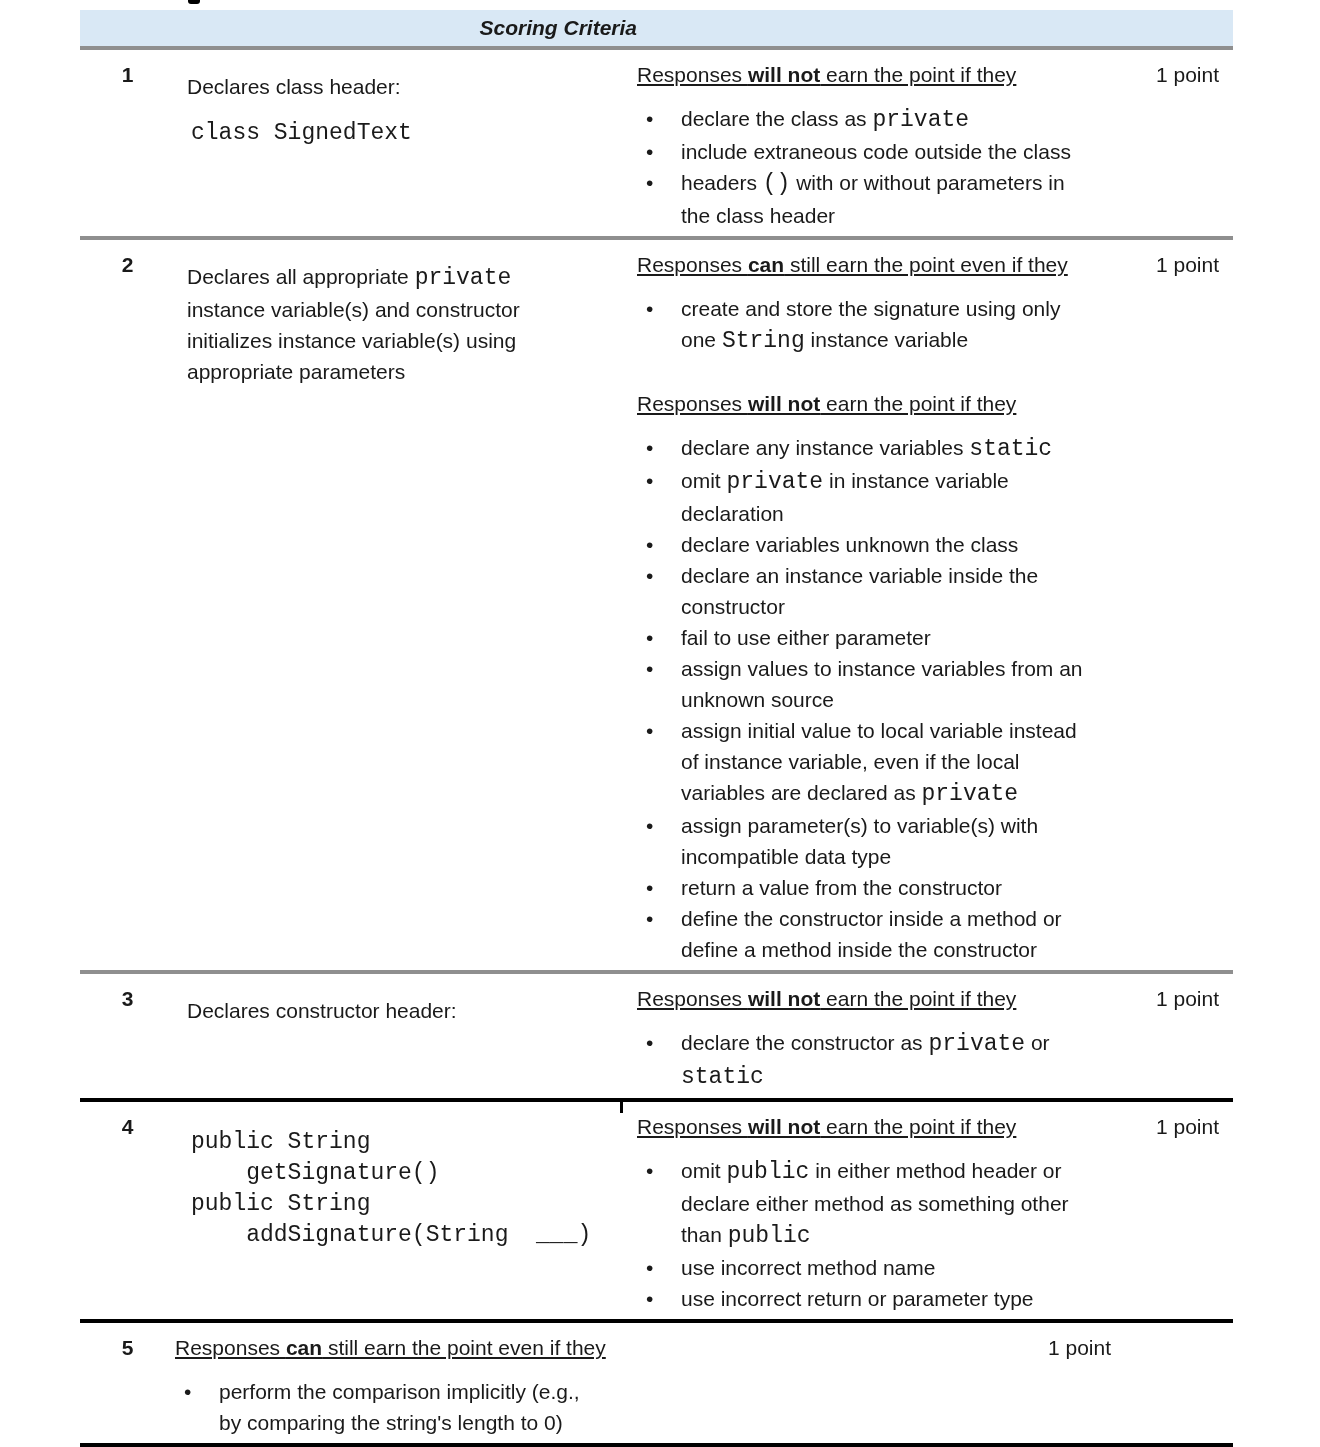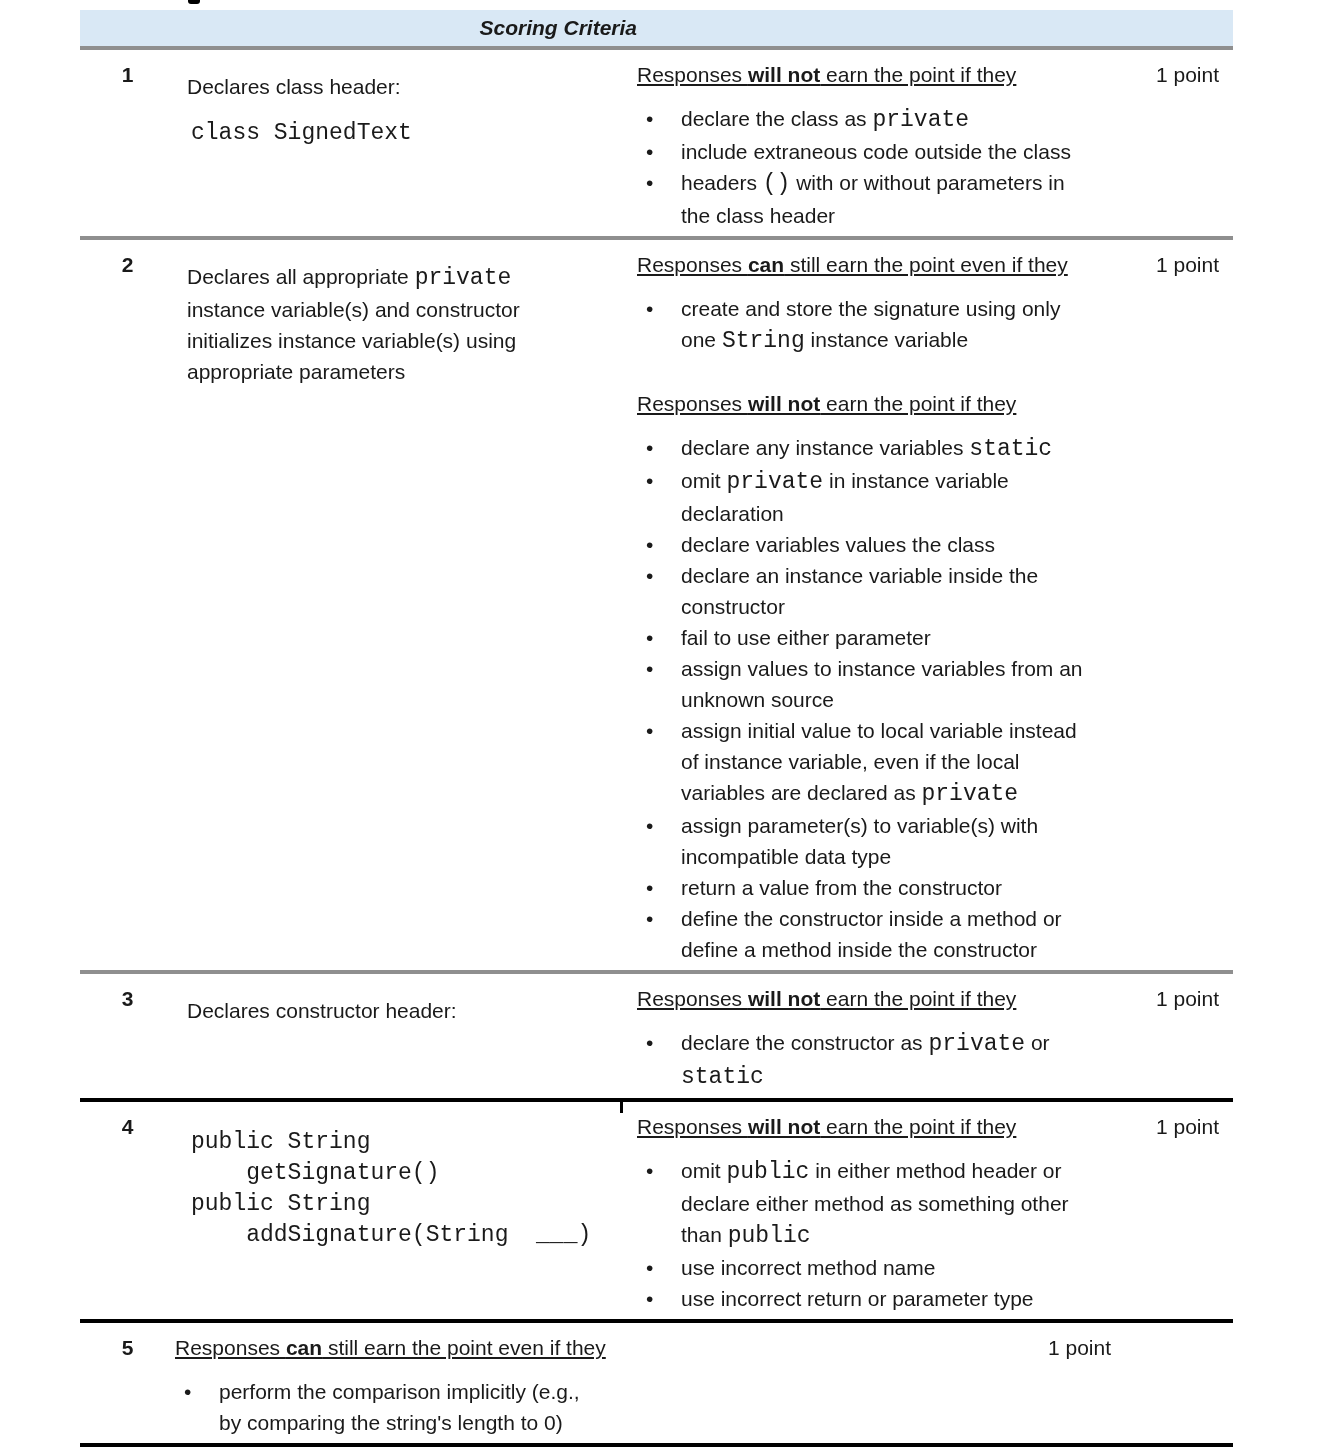--- a/index.html
+++ b/index.html
@@ -102,21 +102,21 @@
             <li class="bullet">
               <span class="marker">•</span>
               <span class="btext"><span>declare any instance variables </span><span class="mono">static</span></span>
             </li>
             <li class="bullet">
               <span class="marker">•</span>
               <span class="btext"><span>omit </span><span class="mono">private</span><span> in instance variable declaration</span></span>
             </li>
             <li class="bullet">
               <span class="marker">•</span>
-              <span class="btext"><span>declare variables values the class</span></span>
+              <span class="btext"><span>declare variables unknown the class</span></span>
             </li>
             <li class="bullet">
               <span class="marker">•</span>
               <span class="btext"><span>declare an instance variable inside the constructor</span></span>
             </li>
             <li class="bullet">
               <span class="marker">•</span>
               <span class="btext"><span>fail to use either parameter</span></span>
             </li>
             <li class="bullet">

